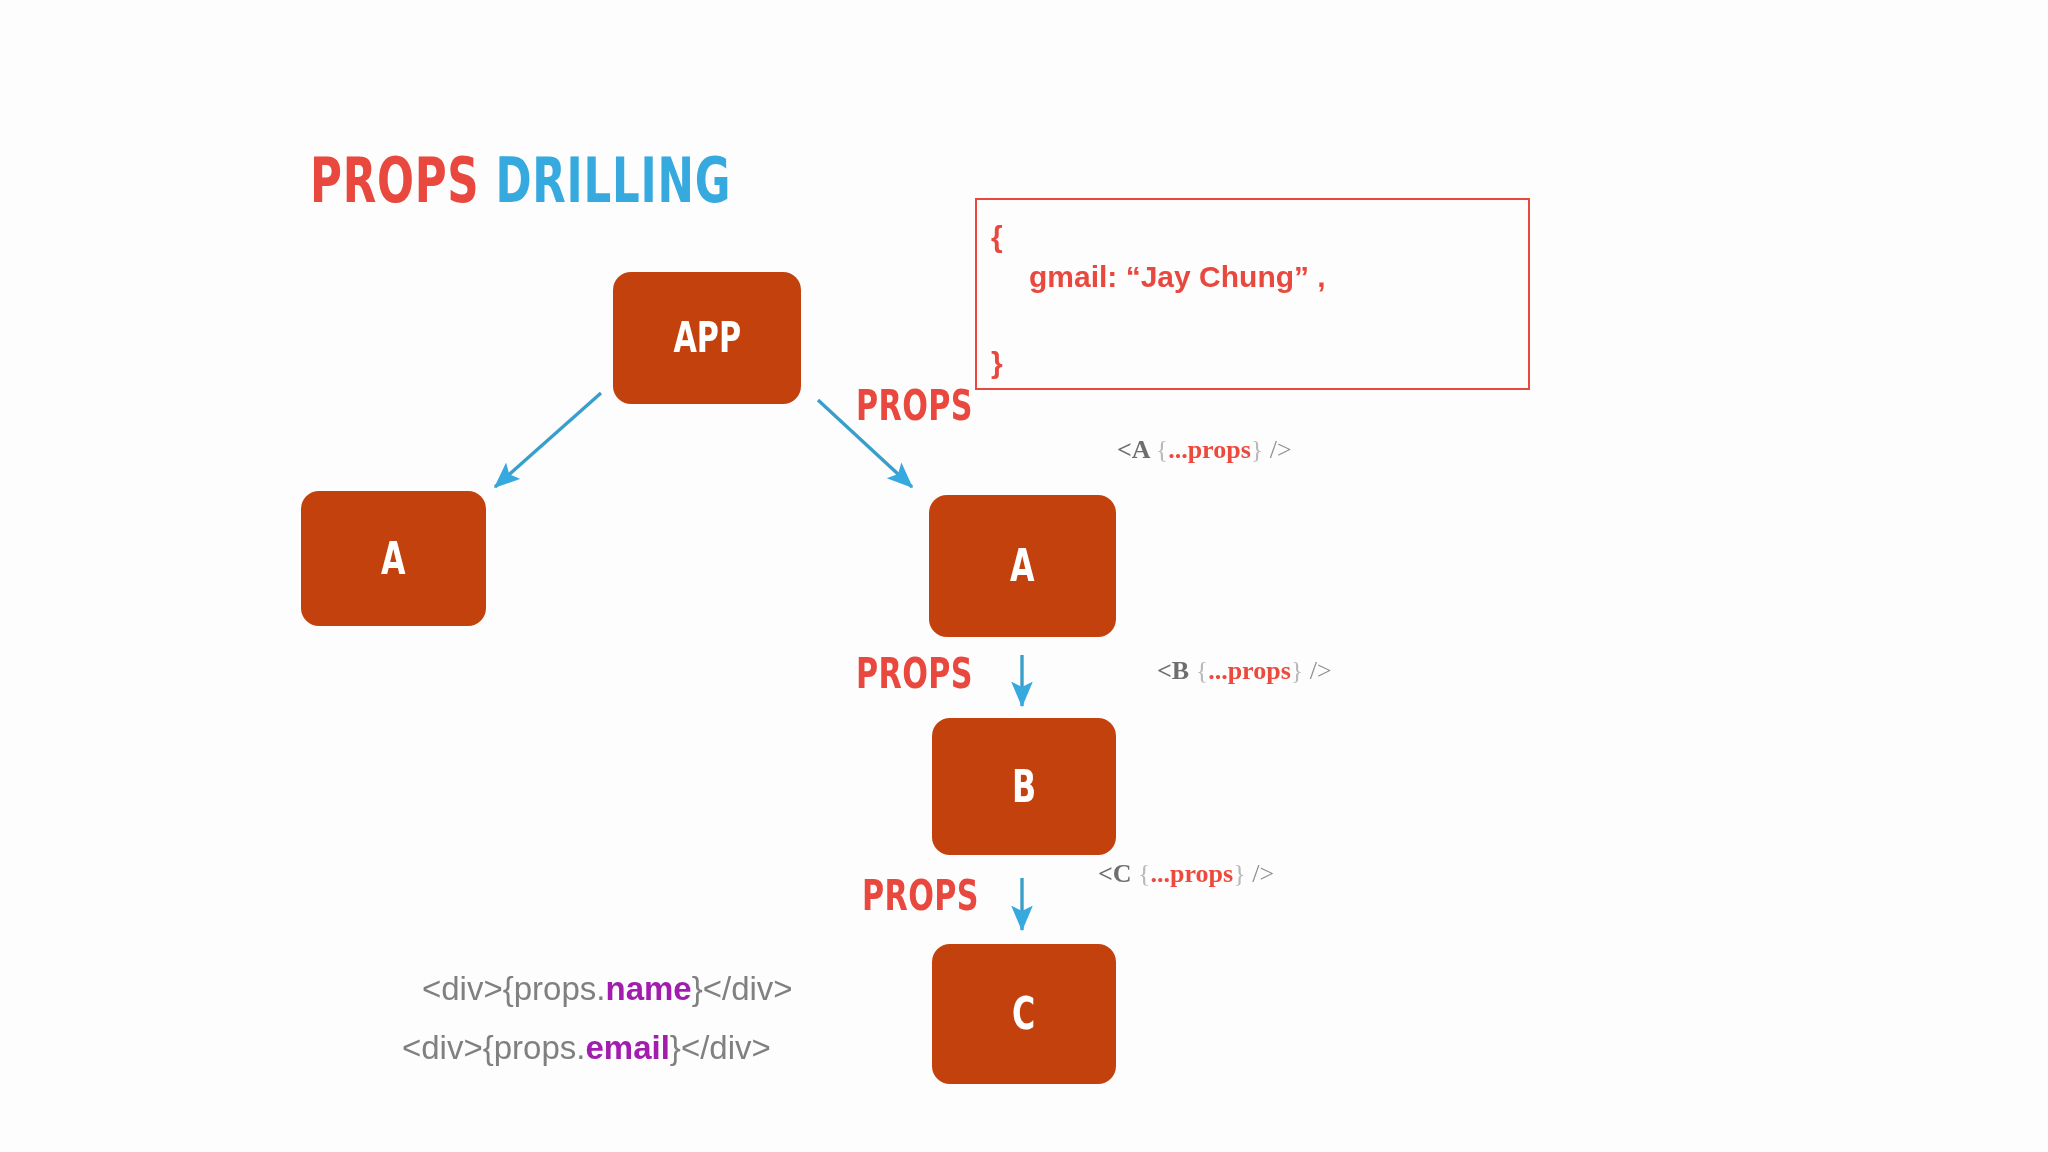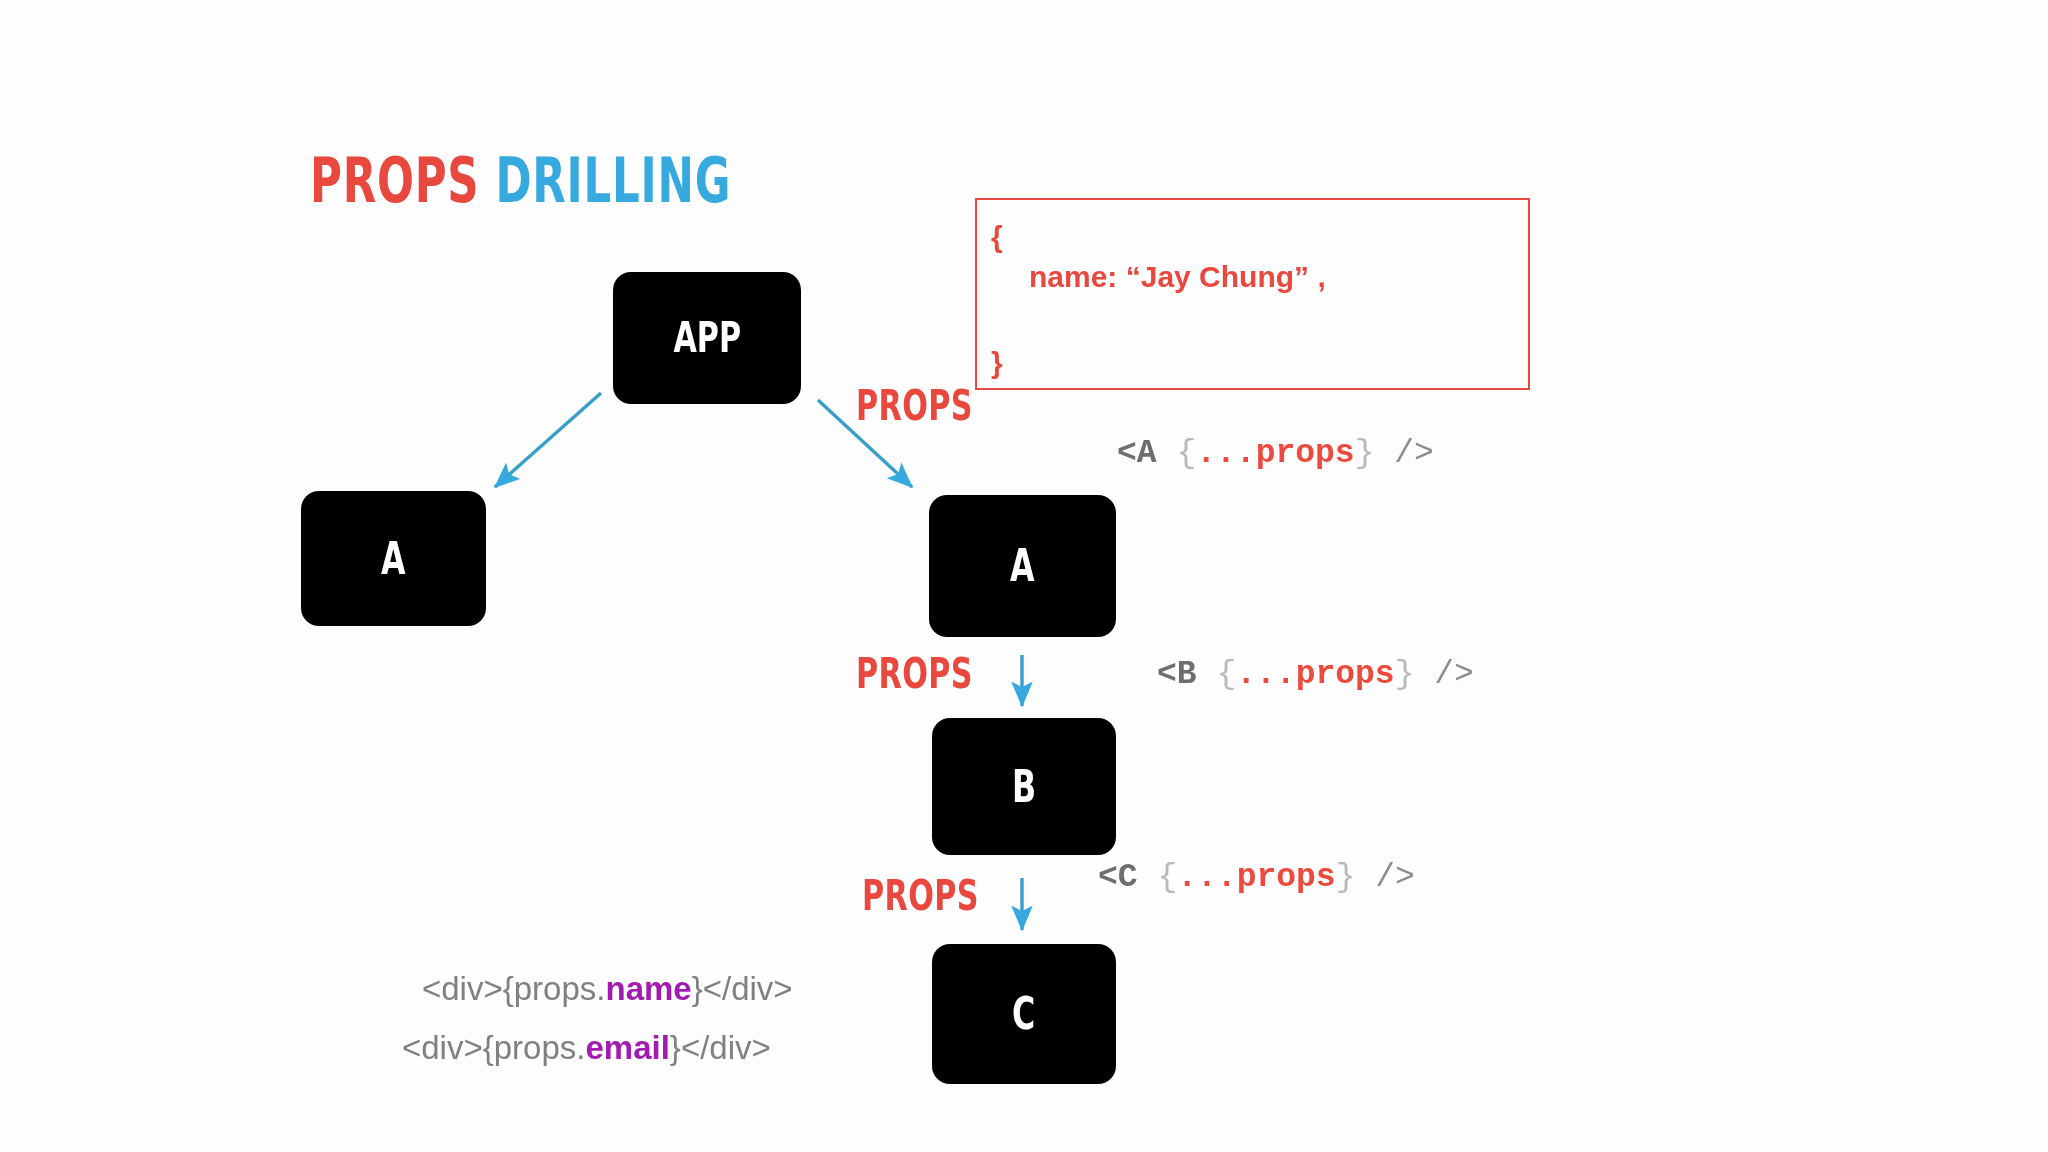--- a/index.html
+++ b/index.html
@@ -32,21 +32,21 @@
     transform-origin: left center;
     white-space: nowrap;
     line-height: 1;
   }
   .title .w1 { color: #e9483e; }
   .title .w2 { color: #36a9df; }
 
   
   .node {
     position: absolute;
-    background: #000000;
+    background: #c2410c;
     border-radius: 18px;
     display: flex;
     align-items: center;
     justify-content: center;
     color: #ffffff;
     font-family: "DejaVu Sans Condensed", "Liberation Sans Narrow", "Liberation Sans", sans-serif;
     font-weight: bold;
     line-height: 1;
   }
   .node span {
@@ -122,22 +122,22 @@
   #props-object-box .brace { font-size: 30px; left: 14px; }
   #po-open  { top: 22px; }
   #po-close { top: 148px; }
   #props-object-box .prop-line { font-size: 30px; left: 52px; }
   #po-name  { top: 62px; }
   #po-email { top: 104px; }
 
   
   .jsx-label {
     position: absolute;
-    font-family: Liberation Mono, monospace;
-    font-size: 33px;
+    font-family: Liberation Serif, serif;
+    font-size: 26px;
     line-height: 1;
     white-space: nowrap;
   }
   .jsx-label .tag    { color: #6e6e6e; font-weight: bold; }
   .jsx-label .brace  { color: #b9b9b9; font-weight: normal; }
   .jsx-label .spread { color: #ec4a3c; font-weight: bold; }
   .jsx-label .close  { color: #8d8d8d; font-weight: normal; }
   #jsx-a { left: 1117px; top: 437px; }
   #jsx-b { left: 1157px; top: 658px; }
   #jsx-c { left: 1098px; top: 861px; }
@@ -195,21 +195,21 @@
   <div class="node" id="node-c">
     <span>C</span>
   </div>
 
   <div class="props-label" id="props-app">PROPS</div>
   <div class="props-label" id="props-ab">PROPS</div>
   <div class="props-label" id="props-bc">PROPS</div>
 
   <div id="props-object-box">
     <div class="brace" id="po-open">{</div>
-    <div class="prop-line" id="po-name">name: “Jay Chung” ,</div>
+    <div class="prop-line" id="po-name">gmail: “Jay Chung” ,</div>
     <div class="brace" id="po-close">}</div>
   </div>
 
   <div class="jsx-label" id="jsx-a"><span class="tag">&lt;A </span><span class="brace">{</span><span class="spread">...props</span><span class="brace">}</span><span class="close"> /&gt;</span></div>
 
   <div class="jsx-label" id="jsx-b"><span class="tag">&lt;B </span><span class="brace">{</span><span class="spread">...props</span><span class="brace">}</span><span class="close"> /&gt;</span></div>
 
   <div class="jsx-label" id="jsx-c"><span class="tag">&lt;C </span><span class="brace">{</span><span class="spread">...props</span><span class="brace">}</span><span class="close"> /&gt;</span></div>
 
   <div class="div-label" id="div-name"><span>&lt;div&gt;{props.</span><span class="key">name</span><span>}&lt;/div&gt;</span></div>

